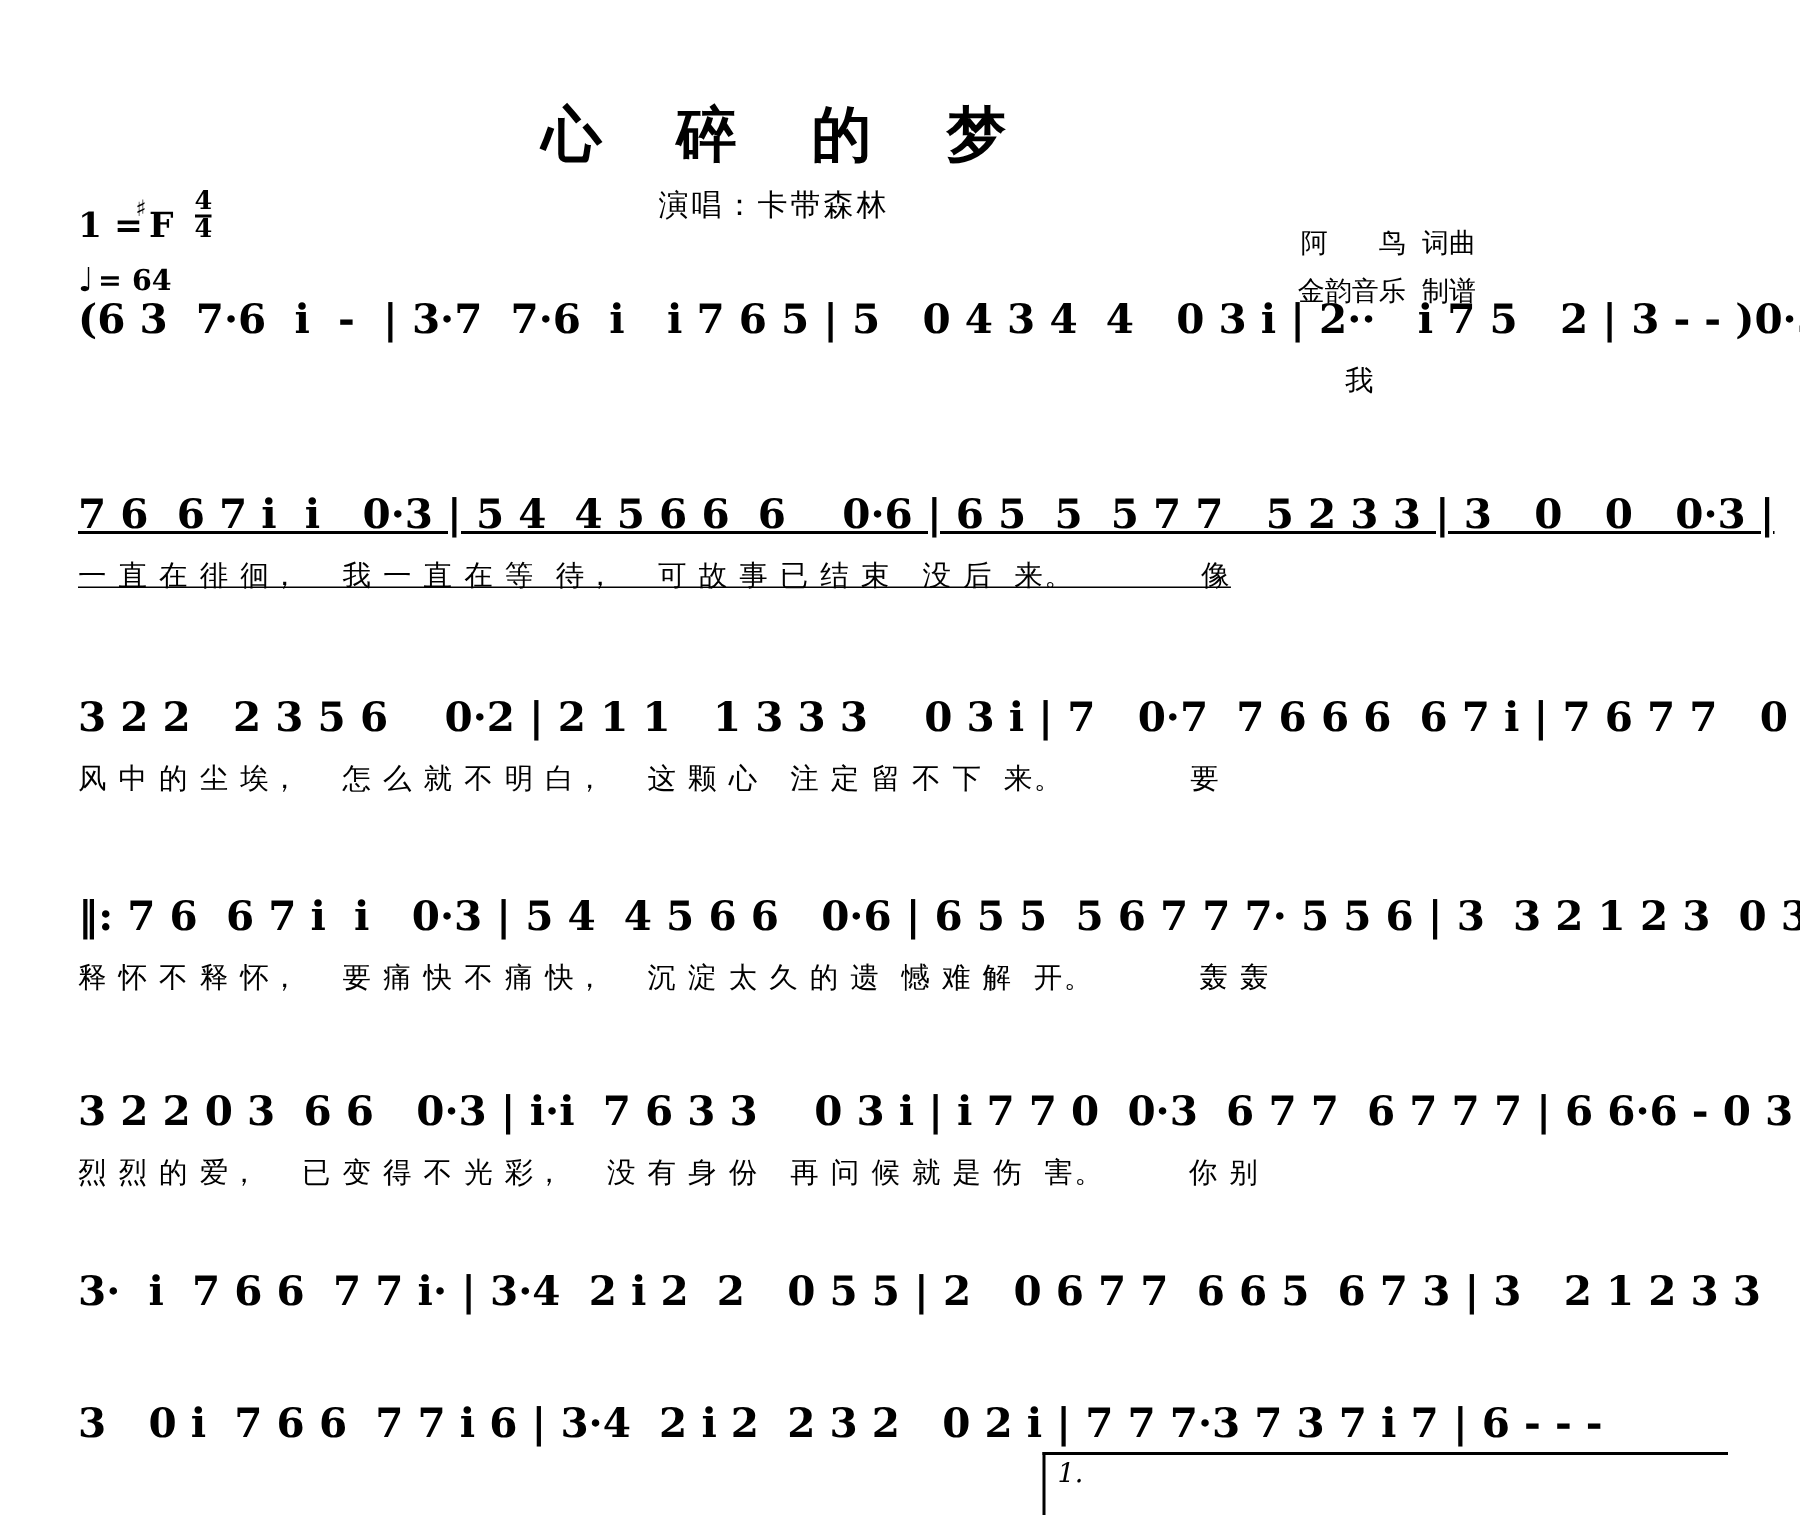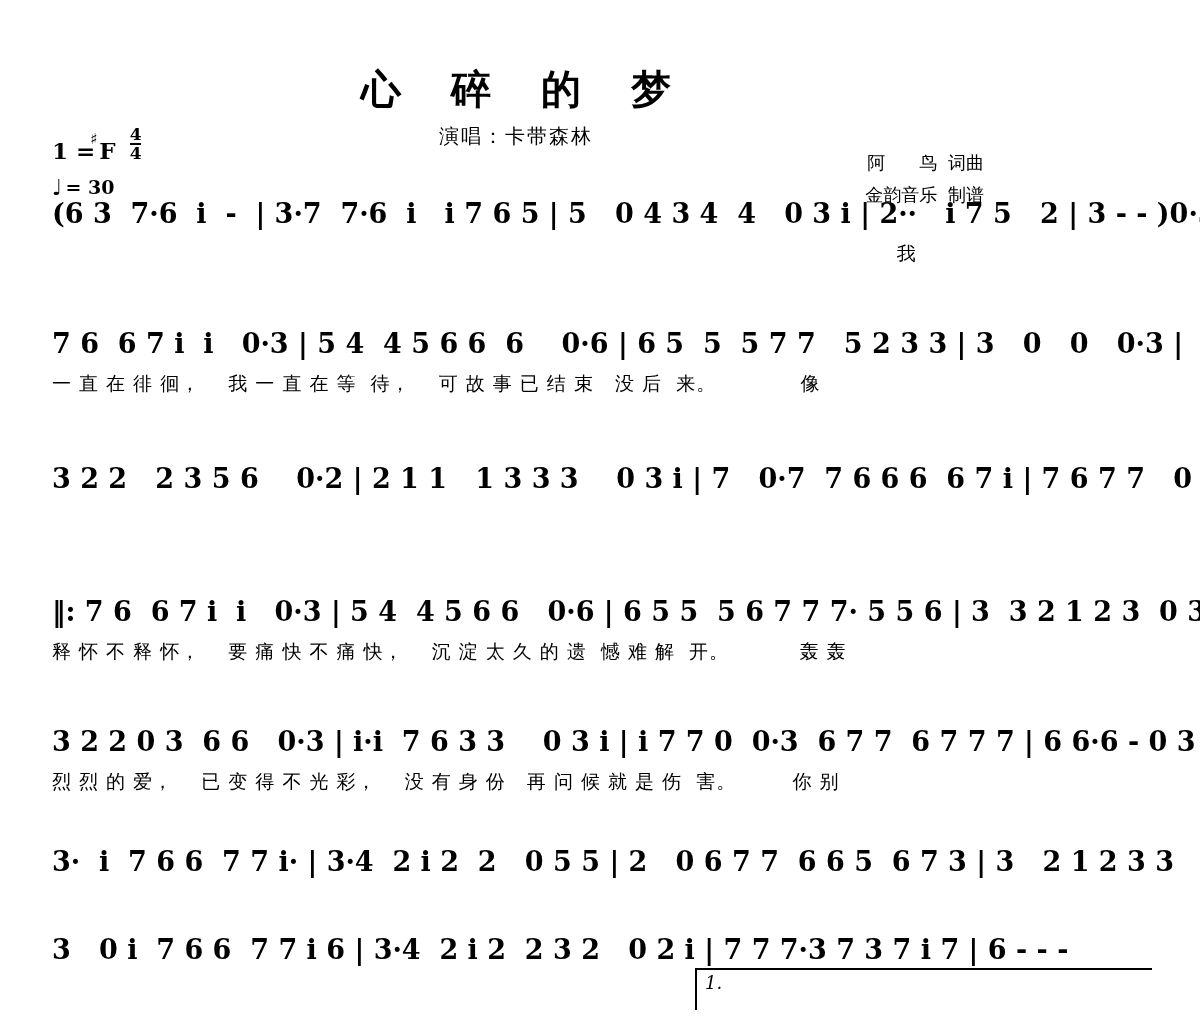--- a/index.html
+++ b/index.html
@@ -118,36 +118,37 @@
       <span class="sharpF">
         <span class="sh">♯</span><span>F</span>
       </span>
       <span class="meter">
         <span class="num">4</span>
         <span class="den">4</span>
       </span>
     </div>
     <div class="tempo">
       <span class="q">♩</span>
-      <span>= 30</span>
+      <span>= 64</span>
     </div>
   </div>
 
   <div class="system" style="top:200px;">
     <div class="notes">(6 3  7·6  i  -  | 3·7  7·6  i   i 7 6 5 | 5   0 4 3 4  4   0 3 i | 2··   i 7 5   2 | 3 - - )0·3 |</div>
     <div class="lyrics">                                                                                                                        我</div>
   </div>
 
-  <div class="system" style="top:330px;">
+  <div class="system" style="top:330px;text-decoration:underline;">
     <div class="notes">7 6  6 7 i  i   0·3 | 5 4  4 5 6 6  6    0·6 | 6 5  5  5 7 7   5 2 3 3 | 3   0   0   0·3 |</div>
     <div class="lyrics">一 直 在 徘 徊，    我 一 直 在 等  待，    可 故 事 已 结 束   没 后  来。            像</div>
   </div>
 
   <div class="system" style="top:465px;">
     <div class="notes">3 2 2   2 3 5 6    0·2 | 2 1 1   1 3 3 3    0 3 i | 7   0·7  7 6 6 6  6 7 i | 7 6 7 7   0   0·3 |</div>
+    <div class="lyrics">风 中 的 尘 埃，    怎 么 就 不 明 白，    这 颗 心   注 定 留 不 下  来。            要</div>
   </div>
 
   <div class="system" style="top:598px;">
     <div class="notes">‖: 7 6  6 7 i  i   0·3 | 5 4  4 5 6 6   0·6 | 6 5 5  5 6 7 7 7· 5 5 6 | 3  3 2 1 2 3  0 3 3 |</div>
     <div class="lyrics">释 怀 不 释 怀，    要 痛 快 不 痛 快，    沉 淀 太 久 的 遗  憾 难 解  开。          轰 轰</div>
   </div>
 
   <div class="system" style="top:728px;">
     <div class="notes">3 2 2 0 3  6 6   0·3 | i·i  7 6 3 3    0 3 i | i 7 7 0  0·3  6 7 7  6 7 7 7 | 6 6·6 - 0 3 3 |</div>
     <div class="lyrics">烈 烈 的 爱，    已 变 得 不 光 彩，    没 有 身 份   再 问 候 就 是 伤  害。        你 别</div>

